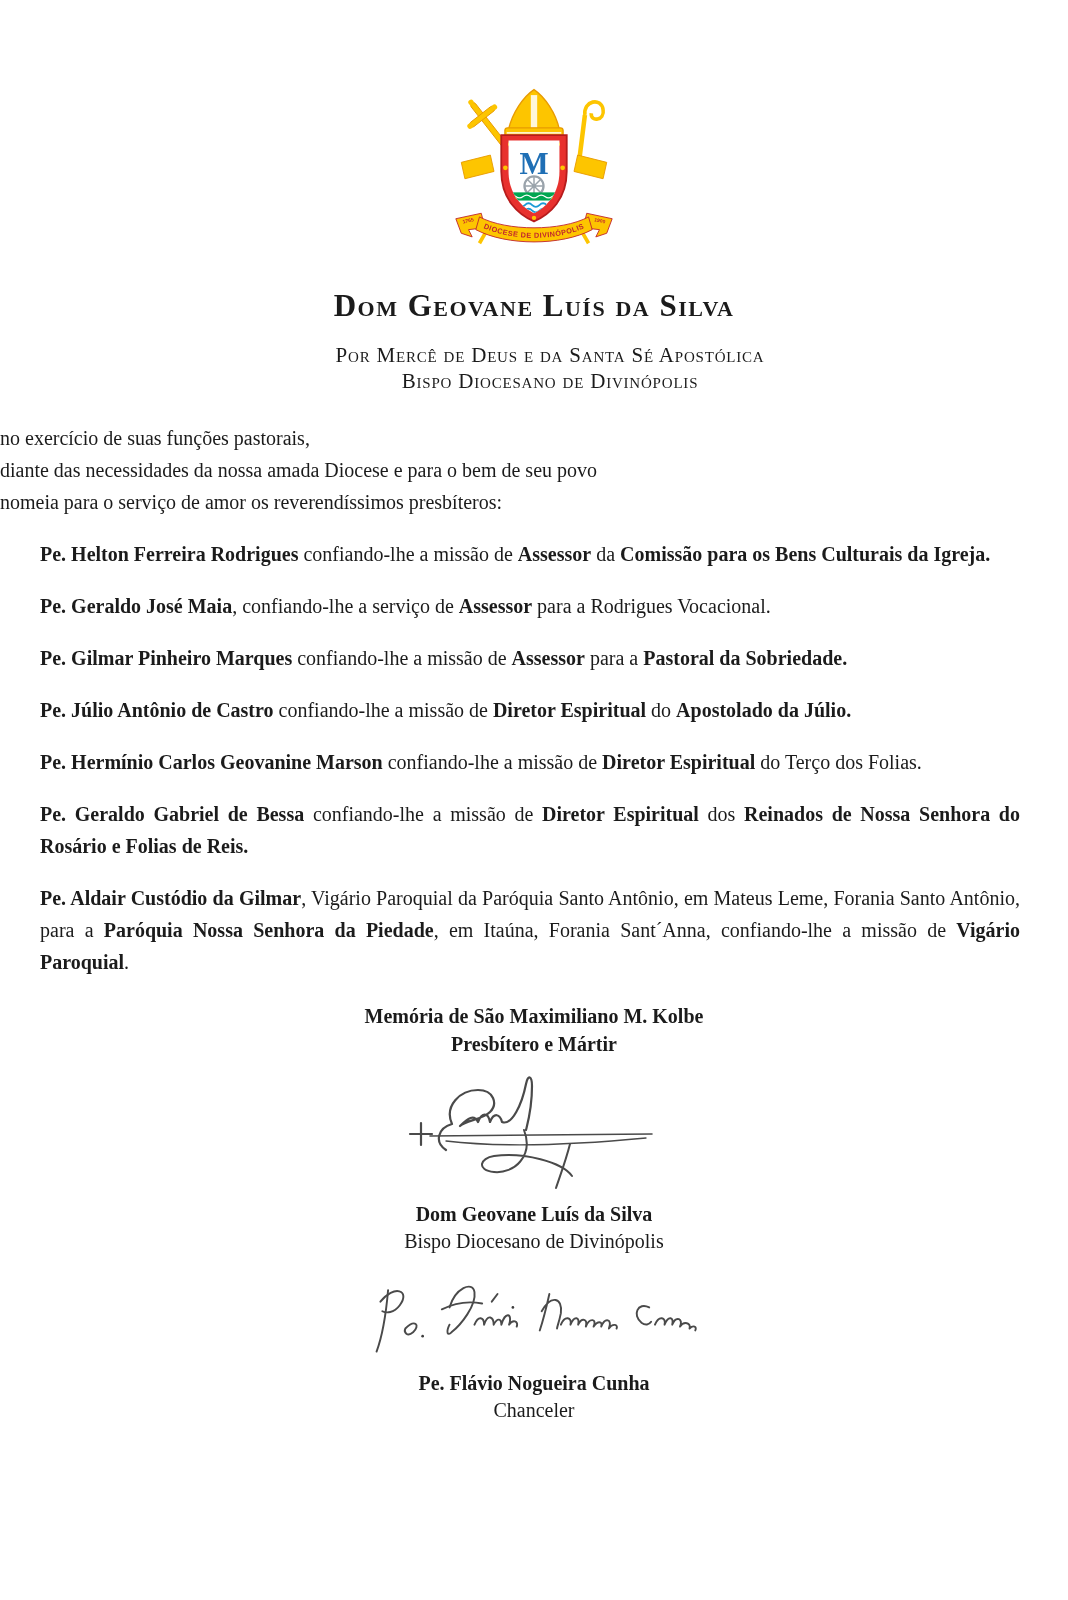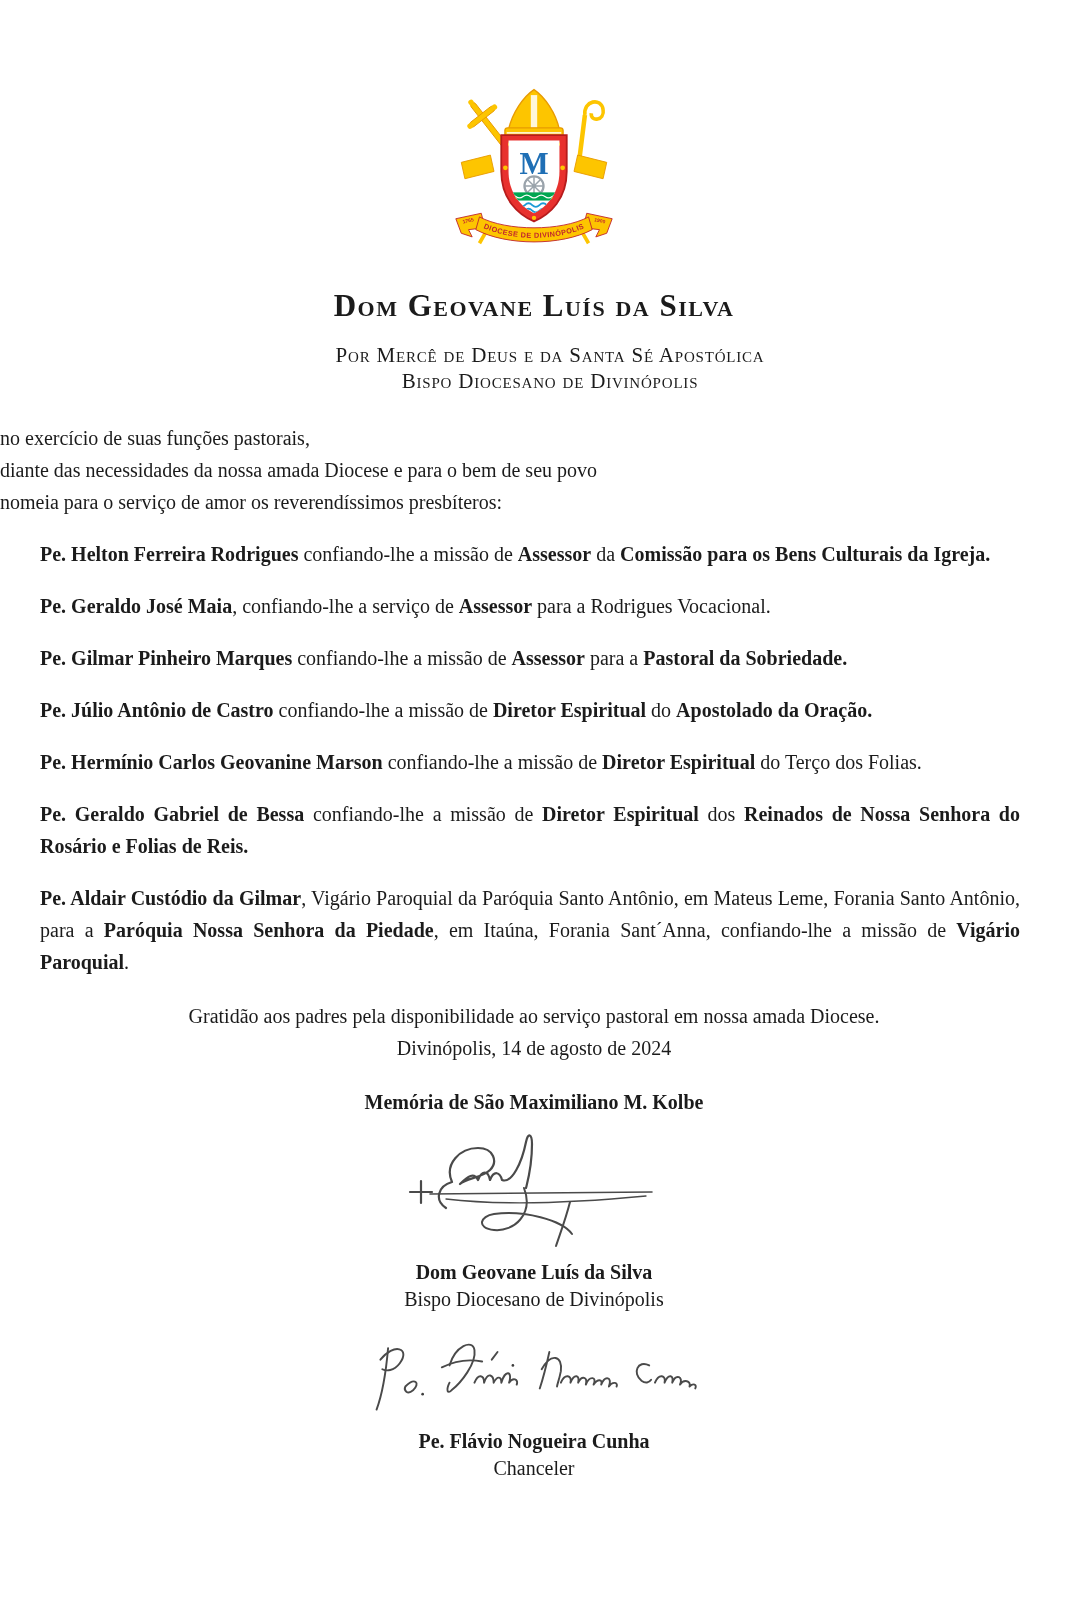--- a/index.html
+++ b/index.html
@@ -171,32 +171,29 @@
   <div class="intro">
     <div>no exercício de suas funções pastorais,</div>
     <div>diante das necessidades da nossa amada Diocese e para o bem de seu povo</div>
     <div>nomeia para o serviço de amor os reverendíssimos presbíteros:</div>
   </div>
 
   <div class="appointments">
     <p><b>Pe. Helton Ferreira Rodrigues</b><span> confiando-lhe a missão de </span><b>Assessor</b><span> da </span><b>Comissão para os Bens Culturais da Igreja.</b></p>
     <p><b>Pe. Geraldo José Maia</b><span>, confiando-lhe a serviço de </span><b>Assessor</b><span> para a Rodrigues Vocacional.</span></p>
     <p><b>Pe. Gilmar Pinheiro Marques</b><span> confiando-lhe a missão de </span><b>Assessor</b><span> para a </span><b>Pastoral da Sobriedade.</b></p>
-    <p><b>Pe. Júlio Antônio de Castro</b><span> confiando-lhe a missão de </span><b>Diretor Espiritual</b><span> do </span><b>Apostolado da Oração.</b></p>
+    <p><b>Pe. Júlio Antônio de Castro</b><span> confiando-lhe a missão de </span><b>Diretor Espiritual</b><span> do </span><b>Apostolado da Júlio.</b></p>
     <p><b>Pe. Hermínio Carlos Geovanine Marson</b><span> confiando-lhe a missão de </span><b>Diretor Espiritual</b><span> do Terço dos Folias.</span></p>
     <p><b>Pe. Geraldo Gabriel de Bessa</b><span> confiando-lhe a missão de </span><b>Diretor Espiritual</b><span> dos </span><b>Reinados de Nossa Senhora do Rosário e Folias de Reis.</b></p>
     <p><b>Pe. Aldair Custódio da Gilmar</b><span>, Vigário Paroquial da Paróquia Santo Antônio, em Mateus Leme, Forania Santo Antônio, para a </span><b>Paróquia Nossa Senhora da Piedade</b><span>, em Itaúna, Forania Sant´Anna, confiando-lhe a missão de </span><b>Vigário Paroquial</b><span>.</span></p>
   </div>
 
-  <div class="closing">
-    <div>Gratidão aos padres pela disponibilidade ao serviço pastoral em nossa amada Diocese.</div>
-    <div>Divinópolis, 14 de agosto de 2024</div>
-  </div>
   <div class="memoria">
     <div>Memória de São Maximiliano M. Kolbe</div>
+    <div>Presbítero e Mártir</div>
   </div>
 
   <div class="sig-block sig-bishop">
     <svg width="280" height="132" viewBox="0 0 280 132" aria-hidden="true">
       <path class="sig-stroke" stroke-width="2.2" d="M16,70 h22 M27,59 v22"></path>
       <path class="sig-stroke" stroke-width="2.2" d="M52,86 C40,78 44,64 58,60 C50,42 66,26 84,26 C100,26 104,40 96,48 C88,56 72,56 66,62 C74,54 80,50 84,58 C88,48 94,48 96,58 C100,48 106,50 108,58 C118,62 128,40 132,20 C134,10 138,12 138,22 C138,44 134,58 132,66"></path>
       <path class="sig-stroke" stroke-width="1.6" d="M36,72 L258,70"></path>
       <path class="sig-stroke" stroke-width="1.3" d="M52,77 C120,85 200,79 252,74"></path>
       <path class="sig-stroke" stroke-width="2" d="M130,66 C140,92 120,110 100,108 C82,106 86,94 100,92 C130,88 168,98 178,112"></path>
       <path class="sig-stroke" stroke-width="2" d="M176,80 C172,96 166,112 162,124"></path>

